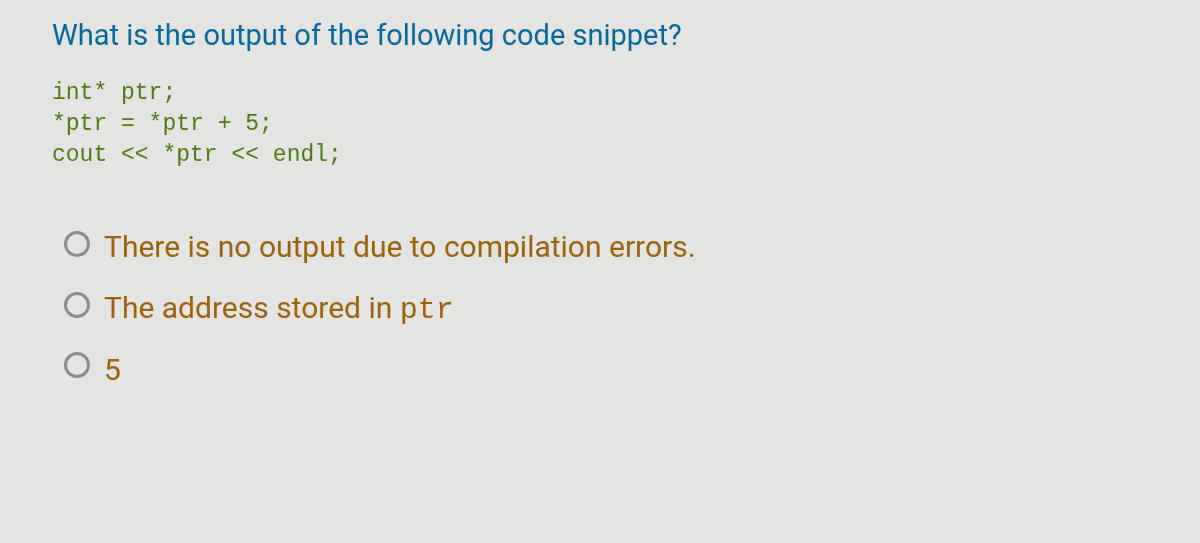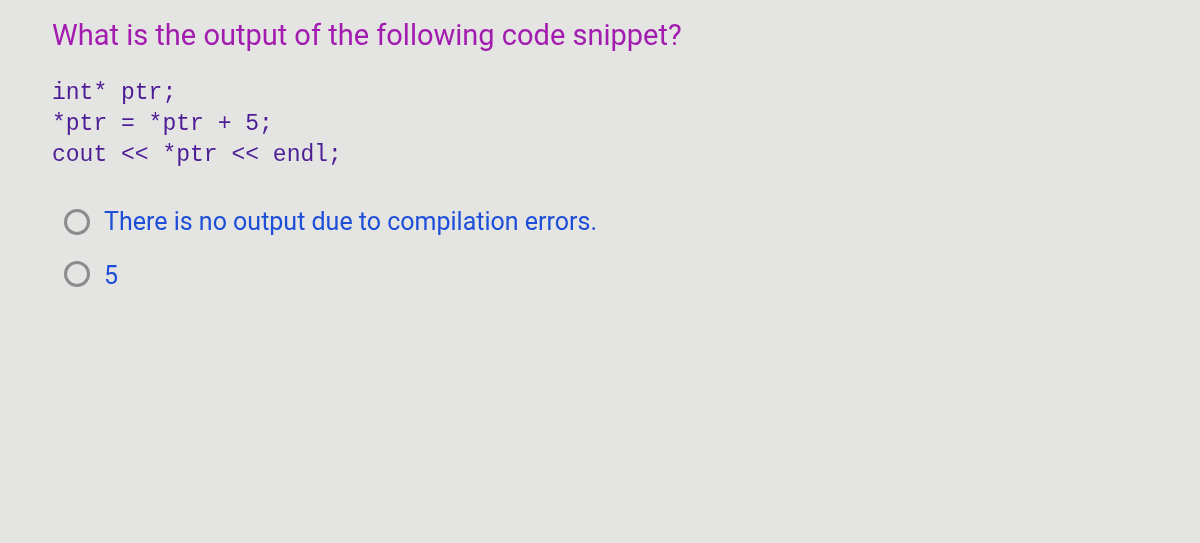--- a/index.html
+++ b/index.html
@@ -13,28 +13,28 @@
     overflow: hidden;
   }
   .page {
     padding: 18px 52px 0 52px;
     box-sizing: border-box;
   }
   .question {
     font-size: 29px;
     font-weight: 400;
     margin: 0 0 26px 0;
-    color: #a21caf;
+    color: #0369a1;
   }
   .code-block {
     font-family: "Consolas", "Menlo", "Courier New", monospace;
     font-size: 23px;
     line-height: 1.35;
-    color: #4c1d95;
-    margin-bottom: 34px;
+    color: #4d7c0f;
+    margin-bottom: 56px;
     white-space: pre;
   }
   .options {
     padding-left: 12px;
   }
   .option {
     display: flex;
     align-items: flex-start;
     gap: 14px;
     margin-bottom: 20px;
@@ -44,23 +44,23 @@
     width: 26px;
     height: 26px;
     border: 3px solid #8c8c8c;
     border-radius: 50%;
     background: transparent;
     margin-top: 4px;
     box-sizing: border-box;
     cursor: pointer;
   }
   .option-text {
-    font-size: 25px;
+    font-size: 30px;
     line-height: 1.35;
-    color: #1d4ed8;
+    color: #a16207;
   }
   .option-text .mono {
     font-family: "Consolas", "Menlo", "Courier New", monospace;
   }
   .tight .radio { margin-top: 2px; }
 </style>
 </head>
 <body>
 
 <div class="page">
@@ -71,20 +71,24 @@
 <span>*ptr = *ptr + 5;</span>
 <span>cout &lt;&lt; *ptr &lt;&lt; endl;</span></div>
 
   <div class="options">
 
     <div class="option">
       <div class="radio"></div>
       <div class="option-text">There is no output due to compilation errors.</div>
     </div>
 
+    <div class="option">
+      <div class="radio"></div>
+      <div class="option-text"><span>The address stored in </span><span class="mono">ptr</span></div>
+    </div>
 
     <div class="option tight">
       <div class="radio"></div>
       <div class="option-text">5</div>
     </div>
 
 
   </div>
 </div>
 

